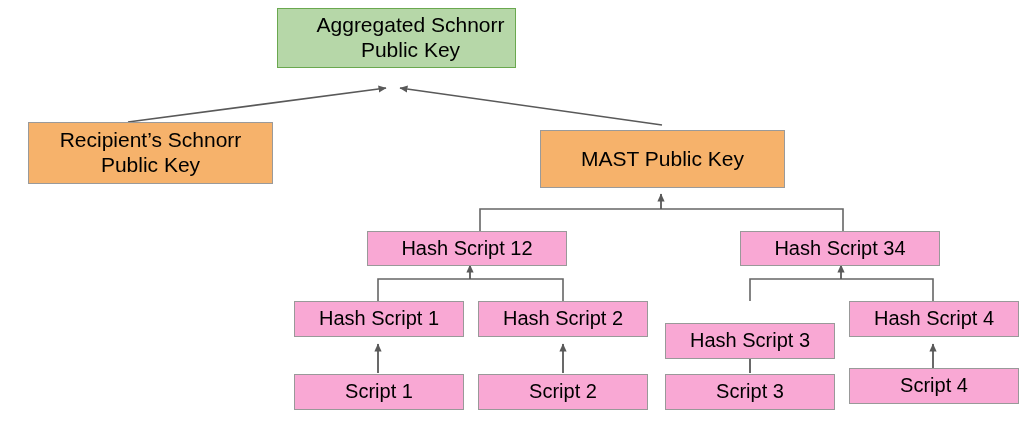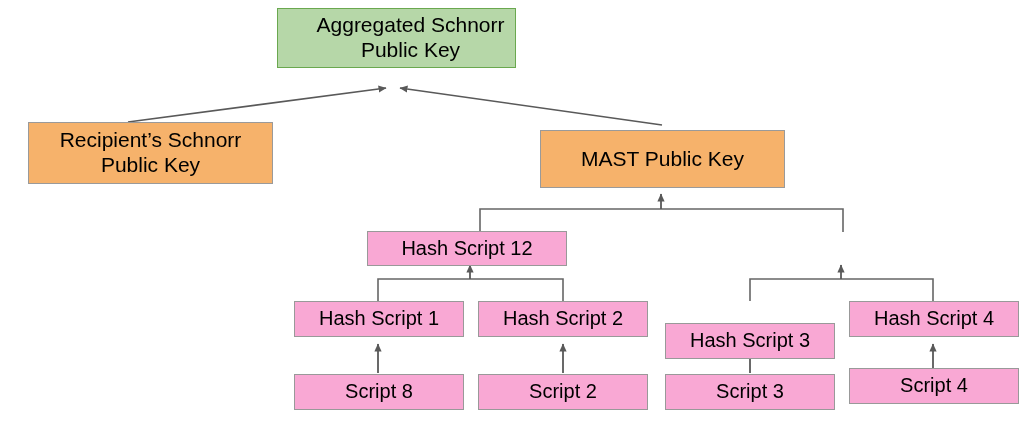--- a/index.html
+++ b/index.html
@@ -88,30 +88,31 @@
   <div class="node green" style="left:277px; top:8px; width:239px; height:60px;padding-left:28px;">Aggregated Schnorr
 Public Key</div>
 
   <div class="node orange" style="left:28px; top:122px; width:245px; height:62px;">Recipient’s Schnorr
 Public Key</div>
 
   <div class="node orange" style="left:540px; top:130px; width:245px; height:58px;text-align:right;">MAST Public Key</div>
 
   <div class="node grey" style="left:367px; top:231px; width:200px; height:35px;">Hash Script 12</div>
 
+  <div class="node grey" style="left:740px; top:231px; width:200px; height:35px;">Hash Script 34</div>
 
   <div class="node grey" style="left:294px; top:301px; width:170px; height:36px;">Hash Script 1</div>
 
   <div class="node grey" style="left:478px; top:301px; width:170px; height:36px;">Hash Script 2</div>
 
   <div class="node grey" style="left:665px; top:301px; width:170px; height:36px;margin-top:22px;">Hash Script 3</div>
 
   <div class="node grey" style="left:849px; top:301px; width:170px; height:36px;">Hash Script 4</div>
 
-  <div class="node grey leaf" style="left:294px; top:374px; width:170px; height:36px;">Script 8</div>
+  <div class="node grey leaf" style="left:294px; top:374px; width:170px; height:36px;">Script 1</div>
 
   <div class="node grey leaf" style="left:478px; top:374px; width:170px; height:36px;">Script 2</div>
 
   <div class="node grey leaf" style="left:665px; top:374px; width:170px; height:36px;">Script 3</div>
 
   <div class="node grey leaf" style="left:849px; top:368px; width:170px; height:36px;">Script 4</div>
 
 </div>
 
 </body></html>

